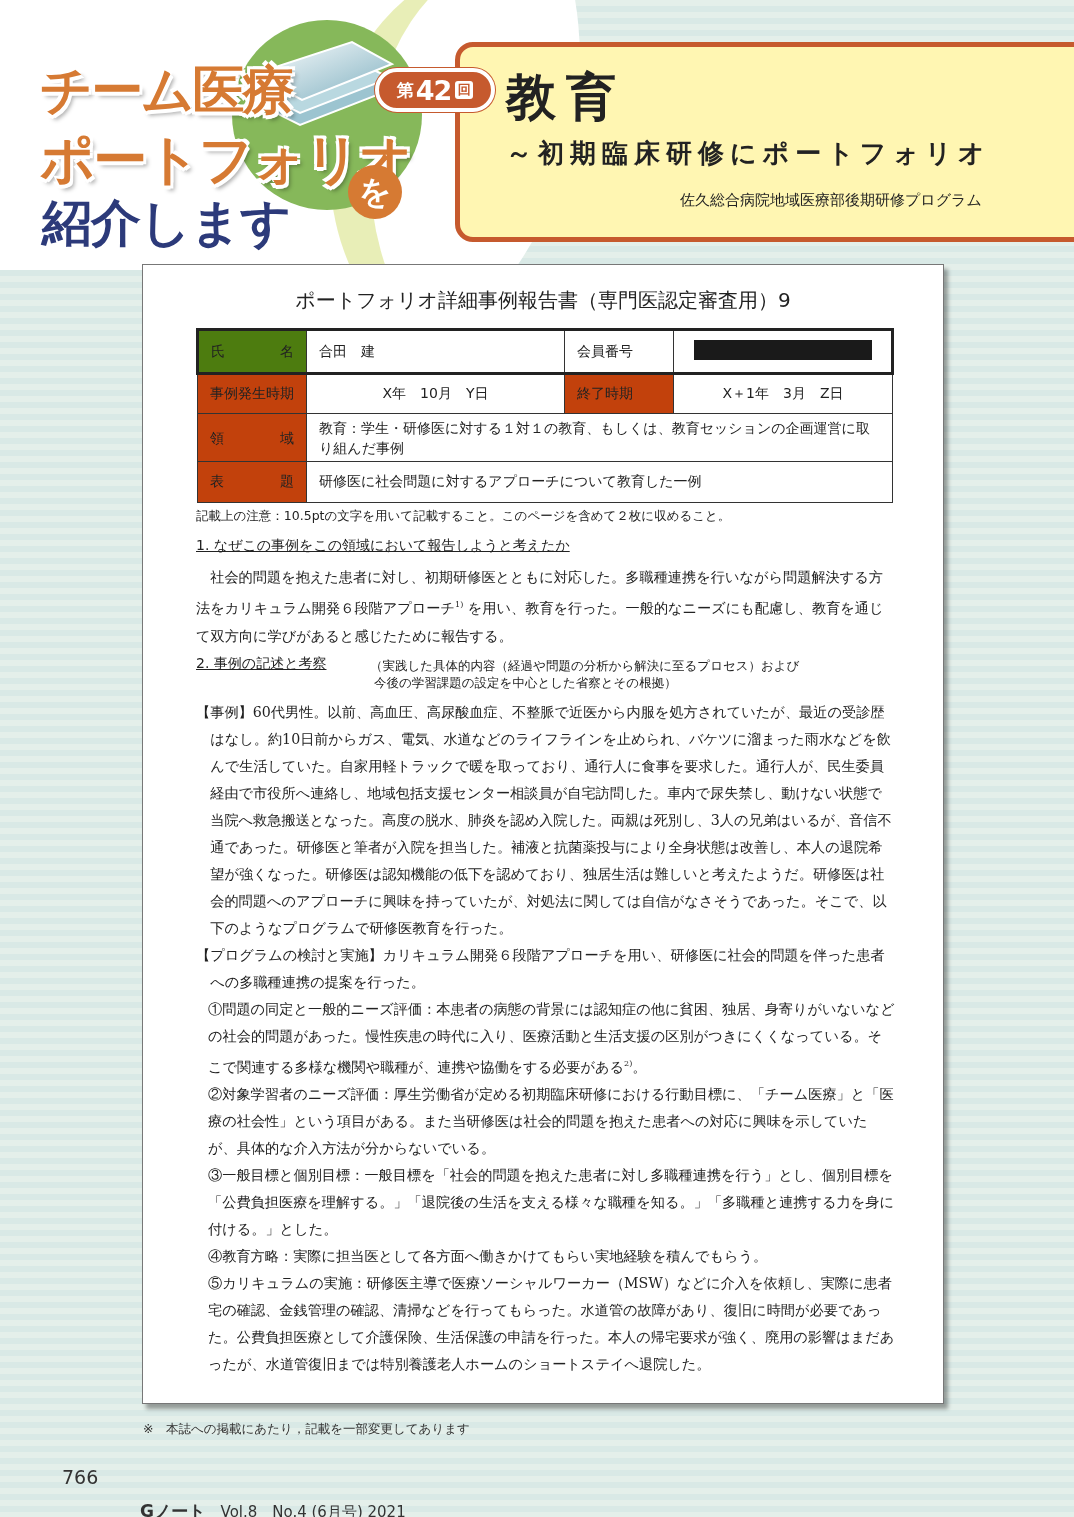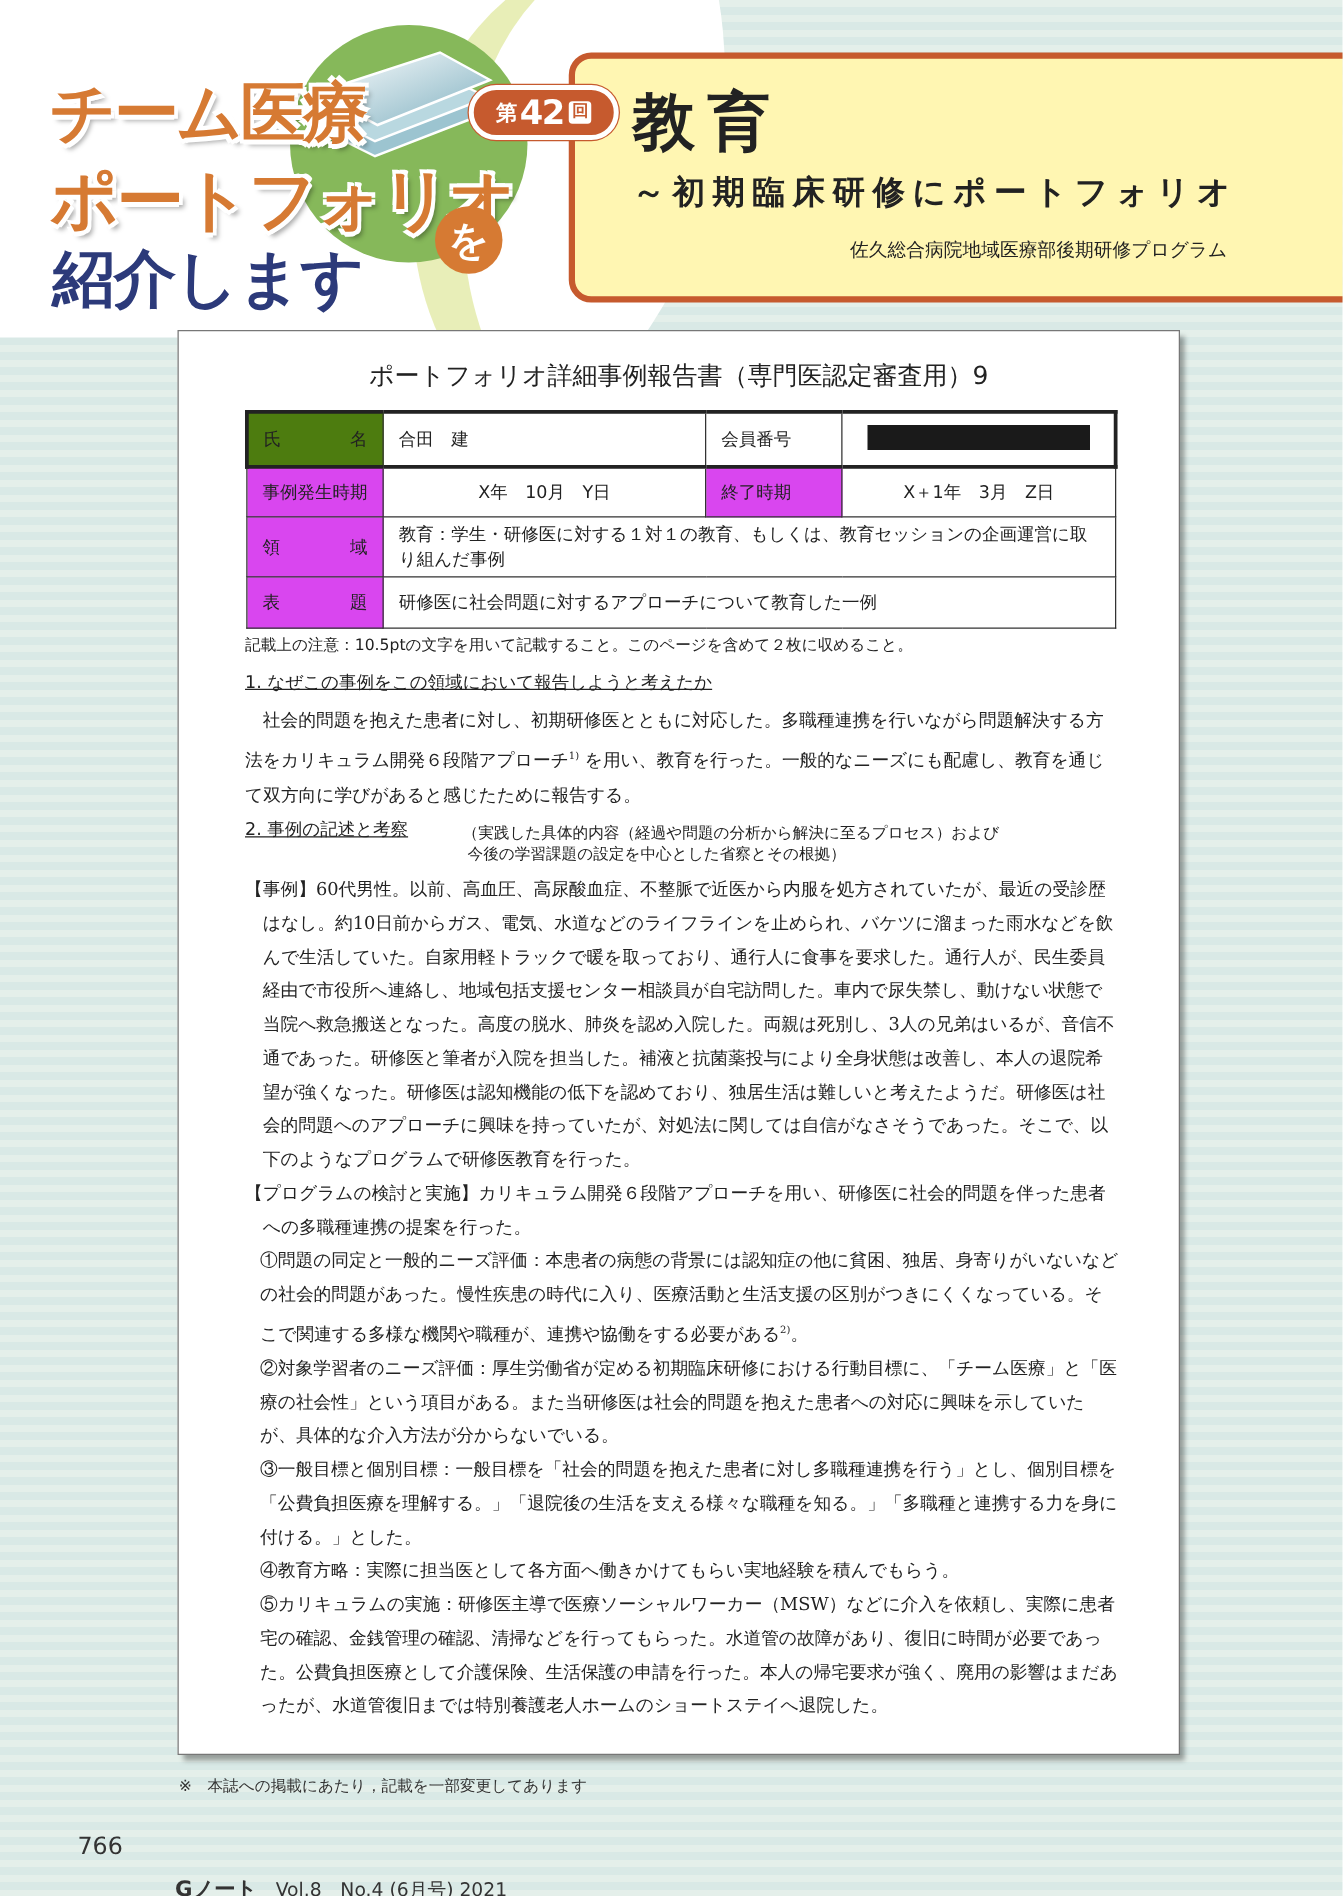--- a/index.html
+++ b/index.html
@@ -58,21 +58,21 @@
   
   .card {
     position: absolute; left: 142px; top: 264px; width: 802px; height: 1140px;
     background: #fff; border: 1px solid #777; box-shadow: 4px 5px 4px rgba(0,0,0,.35);
   }
   .doc-title { position: absolute; left: 0; top: 22px; width: 100%; text-align: center; font-size: 20px; color: #222; }
   .info-table {
     position: absolute; left: 53px; top: 63px; width: 698px; border-collapse: collapse; font-size: 14px;
   }
   .info-table td { border: 1px solid #333; padding: 0 12px; vertical-align: middle; }
-  .info-table .lbl { background: #d946ef; width: 109px; text-align: justify; text-align-last: justify; }
+  .info-table .lbl { background: #c2410c; width: 109px; text-align: justify; text-align-last: justify; }
   .info-table .lbl-w { background: #4d7c0f; }
   .info-table tr.r1 td { height: 44px; border-top: 3px solid #222; border-bottom: 3px solid #222; }
   .info-table tr.r1 td:first-child { border-left: 3px solid #222; }
   .info-table tr.r1 td:last-child { border-right: 3px solid #222; }
   .info-table tr.r2 td { height: 40px; }
   .info-table tr.r3 td { height: 48px; line-height: 20px; }
   .info-table tr.r4 td { height: 41px; }
   .center { text-align: center; }
   .redact { display: inline-block; width: 178px; height: 20px; background: #1a1a1a; }
   .note { position: absolute; left: 53px; top: 243px; font-size: 12.5px; color: #222; text-align: center; }

